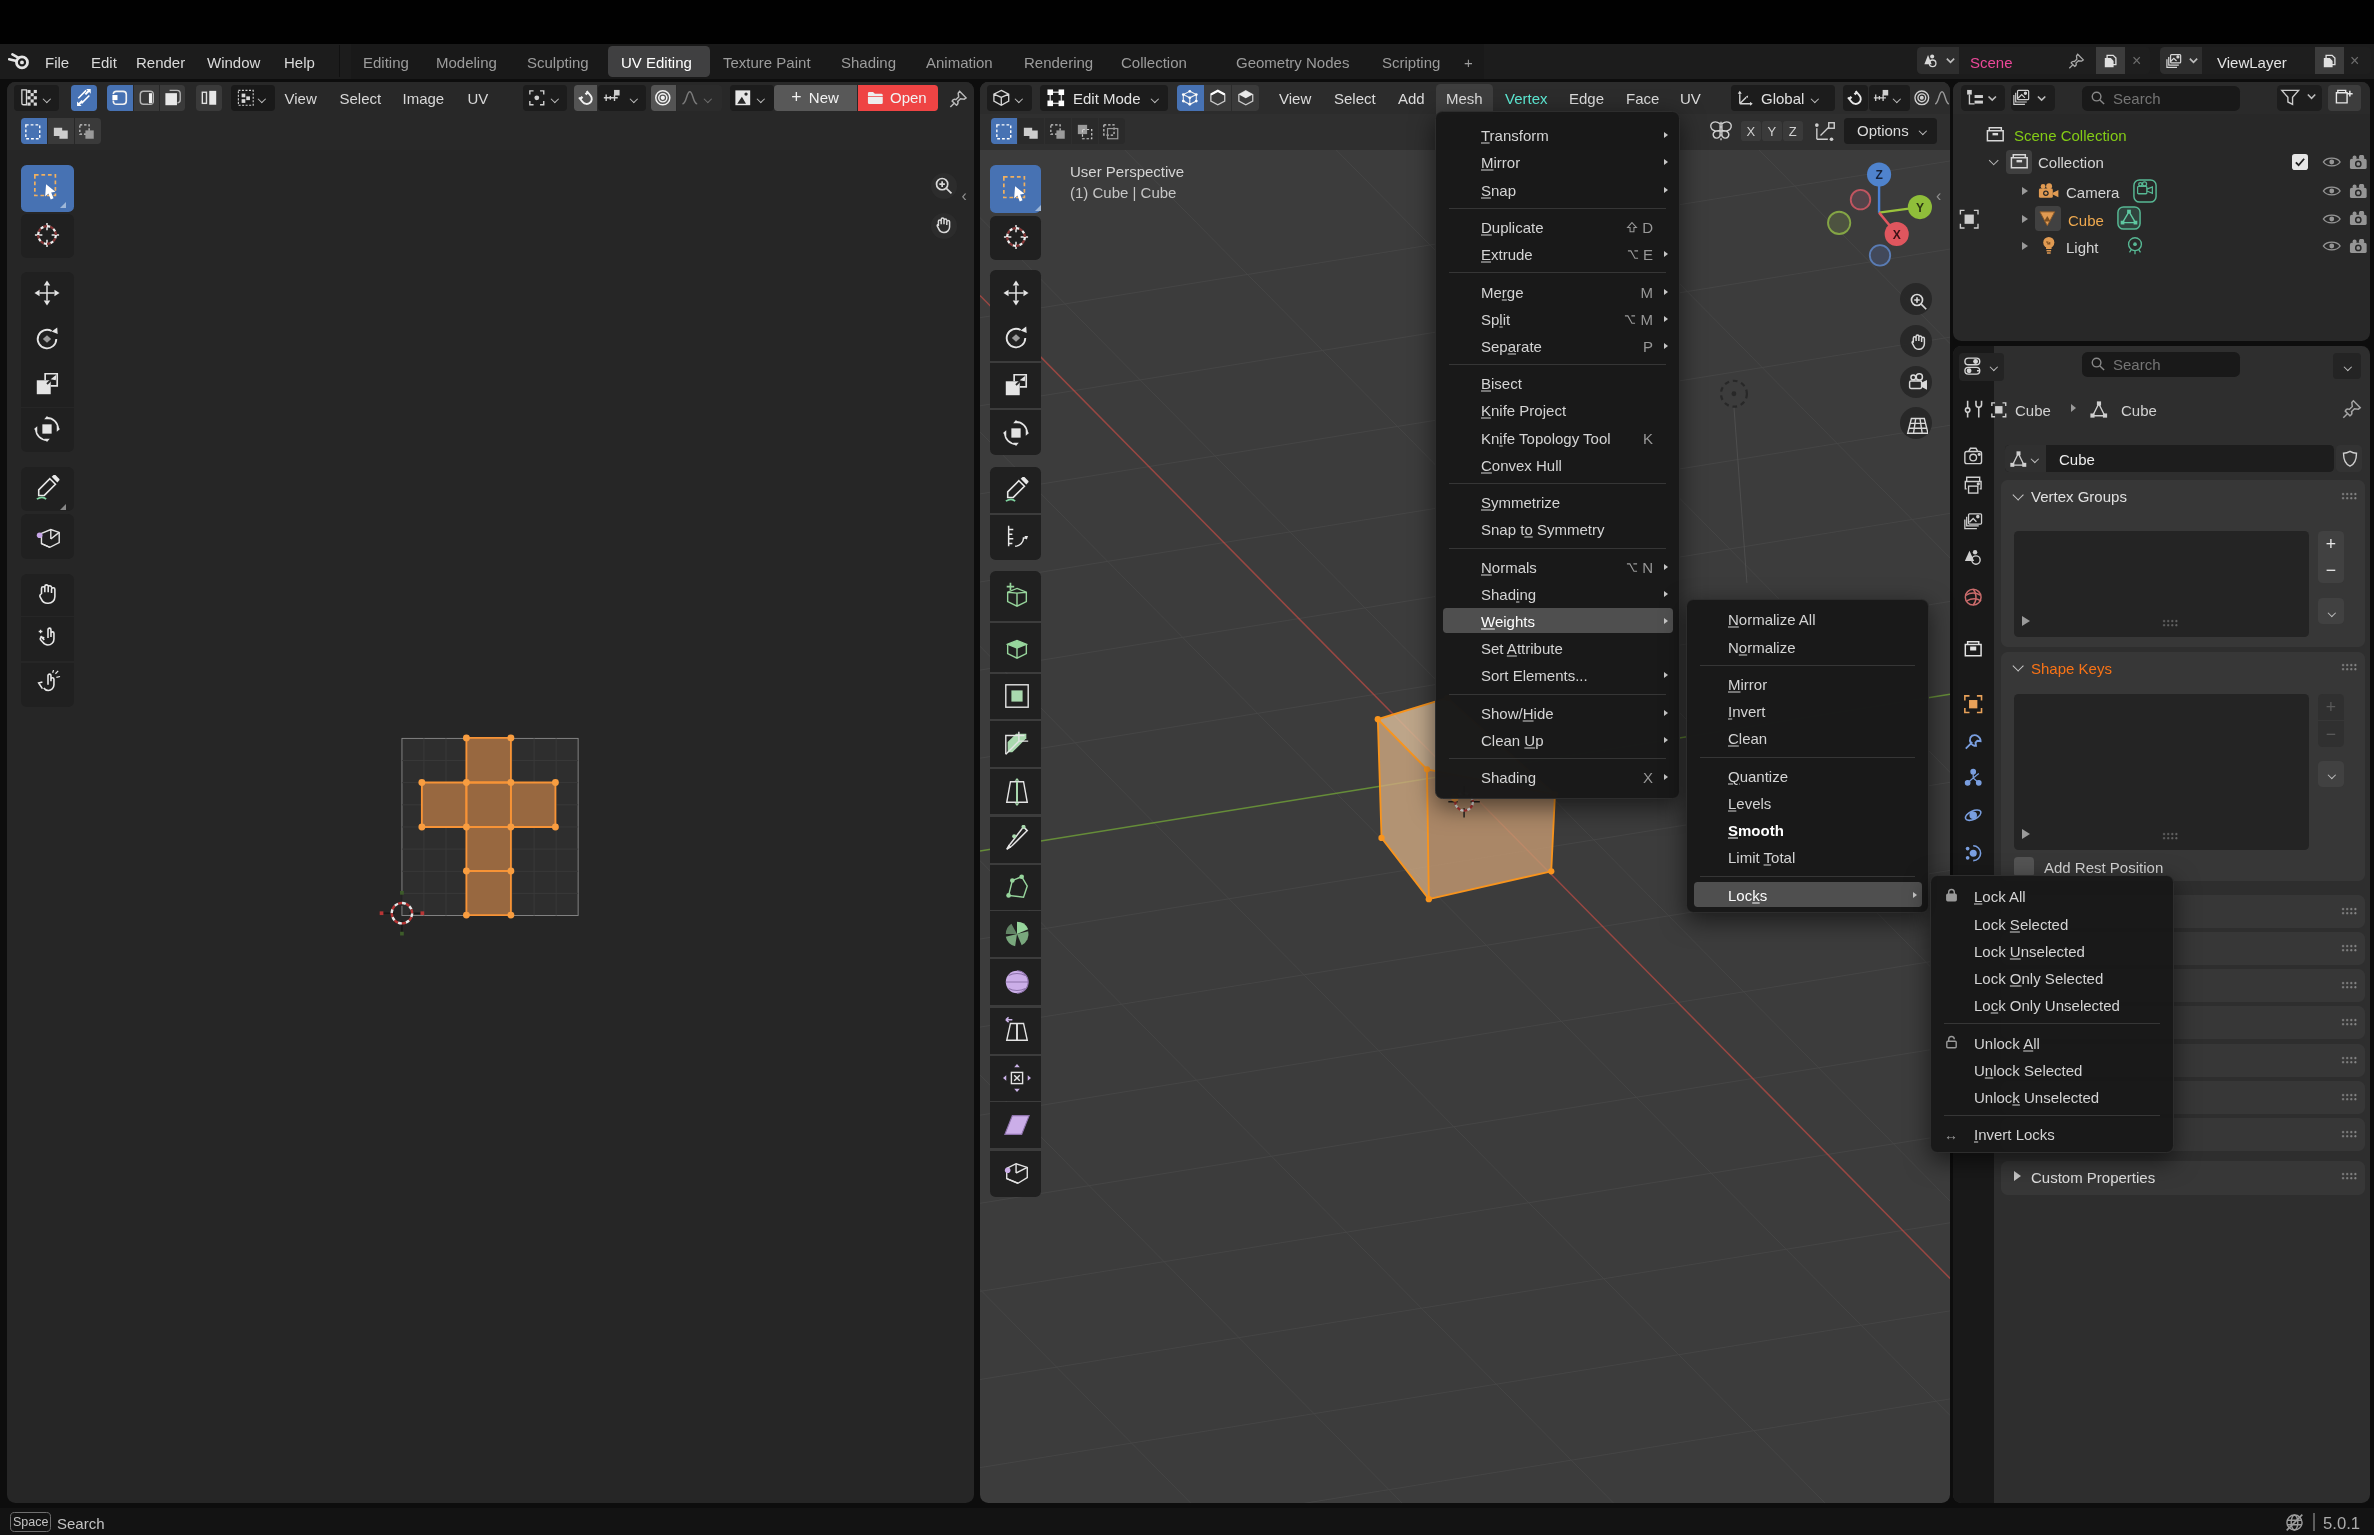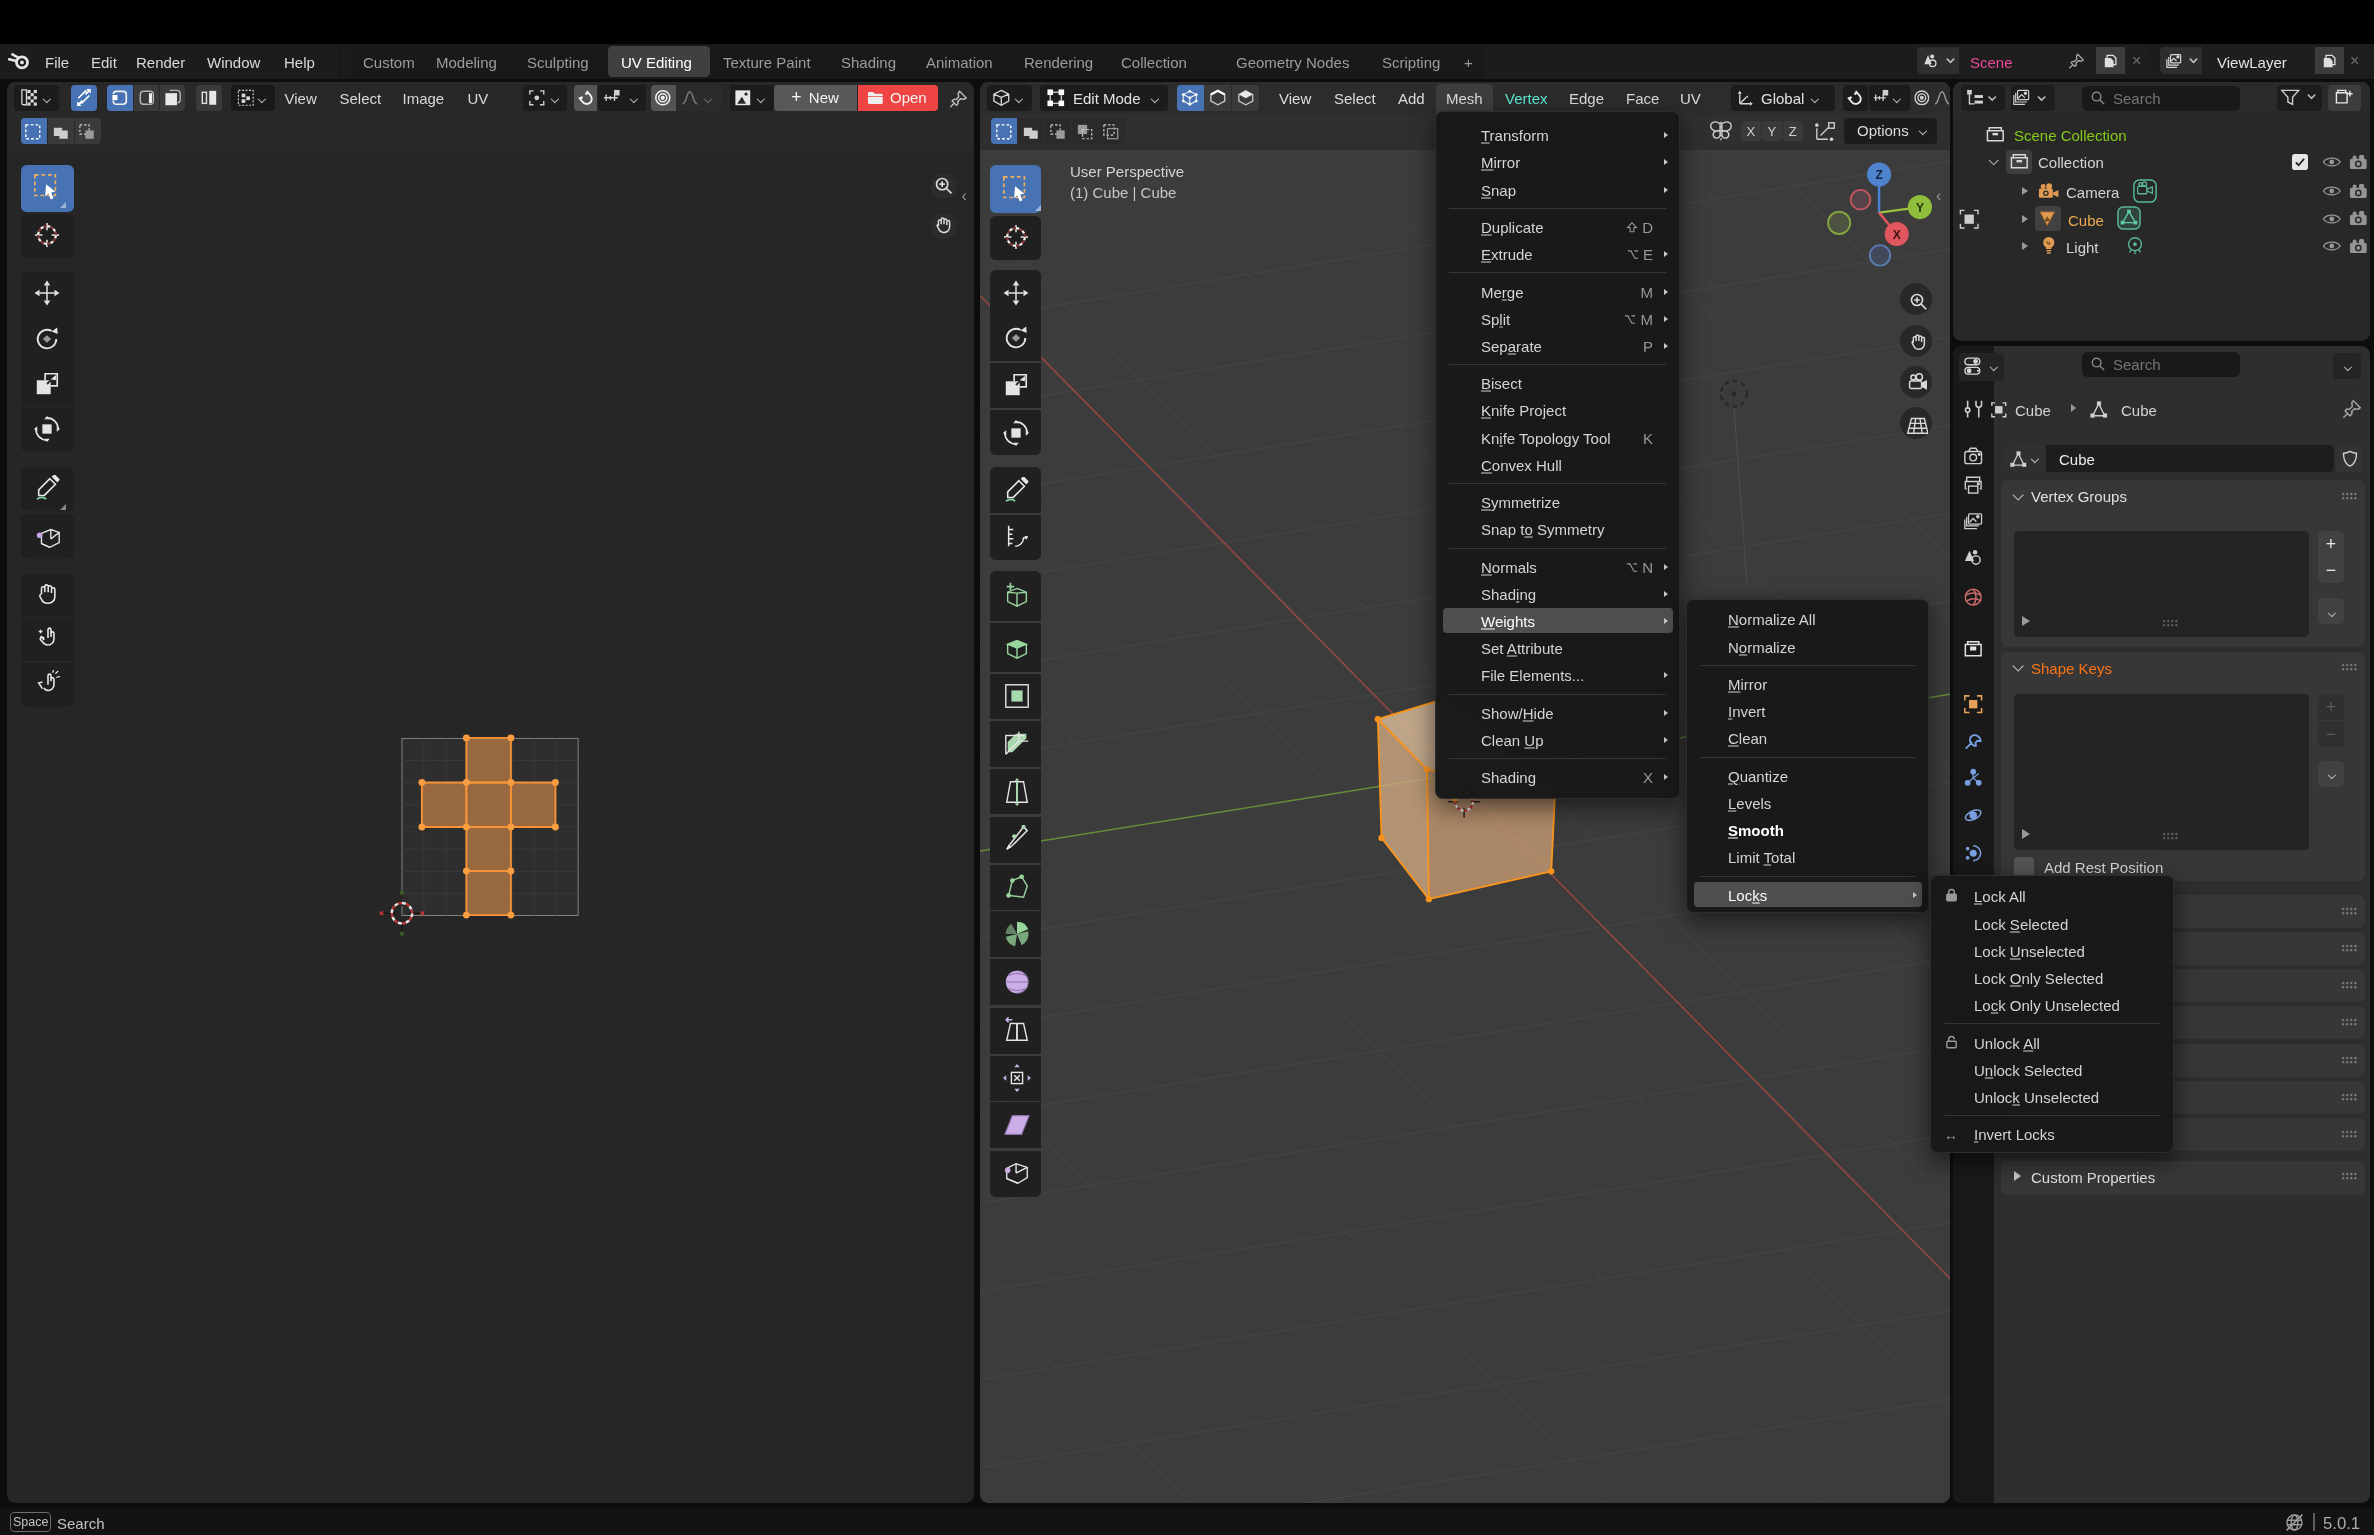--- a/index.html
+++ b/index.html
@@ -32,21 +32,21 @@
     </g>
   </svg>
 <div class="tx" style="left:45px;top:54px;color:#dadada">File</div>
 <div class="tx" style="left:91px;top:54px;color:#dadada">Edit</div>
 <div class="tx" style="left:136px;top:54px;color:#dadada">Render</div>
 <div class="tx" style="left:207px;top:54px;color:#dadada">Window</div>
 <div class="tx" style="left:284px;top:54px;color:#dadada">Help</div>
 <div class="r" style="left:339px;top:45px;width:0.9px;height:32px;background:#111"></div>
 <div class="r" style="left:351px;top:44px;width:1133px;height:35px;background:#191919"></div>
 <div class="r" style="left:608px;top:46px;width:102px;height:31px;background:#404041;border-radius:4.6px"></div>
-<div class="tx" style="left:363px;top:54px;color:#9c9c9c">Custom</div>
+<div class="tx" style="left:363px;top:54px;color:#9c9c9c">Editing</div>
 <div class="tx" style="left:436px;top:54px;color:#9c9c9c">Modeling</div>
 <div class="tx" style="left:527px;top:54px;color:#9c9c9c">Sculpting</div>
 <div class="tx" style="left:621px;top:54px;color:#ffffff">UV Editing</div>
 <div class="tx" style="left:723px;top:54px;color:#9c9c9c">Texture Paint</div>
 <div class="tx" style="left:841px;top:54px;color:#9c9c9c">Shading</div>
 <div class="tx" style="left:926px;top:54px;color:#9c9c9c">Animation</div>
 <div class="tx" style="left:1024px;top:54px;color:#9c9c9c">Rendering</div>
 <div class="tx" style="left:1121px;top:54px;color:#9c9c9c">Collection</div>
 <div class="tx" style="left:1236px;top:54px;color:#9c9c9c">Geometry Nodes</div>
 <div class="tx" style="left:1382px;top:54px;color:#9c9c9c">Scripting</div>
@@ -1219,21 +1219,21 @@
       <span class="mar"></span>
     </div>
     <div class="mitem hil" style="top:495px;height:27px">
       <span class="mlab" style="left:45px"><u>W</u>eights</span>
       <span class="mar"></span>
     </div>
     <div class="mitem" style="top:522px;height:27px">
       <span class="mlab" style="left:45px">Set <u>A</u>ttribute</span>
     </div>
     <div class="mitem" style="top:549px;height:27px">
-      <span class="mlab" style="left:45px">File Elements...</span>
+      <span class="mlab" style="left:45px">Sort Elements...</span>
       <span class="mar"></span>
     </div>
     <div class="msep" style="top:582px"></div>
     <div class="mitem" style="top:587px;height:27px">
       <span class="mlab" style="left:45px">Show/<u>H</u>ide</span>
       <span class="mar"></span>
     </div>
     <div class="mitem" style="top:614px;height:27px">
       <span class="mlab" style="left:45px">Clean <u>U</u>p</span>
       <span class="mar"></span>

